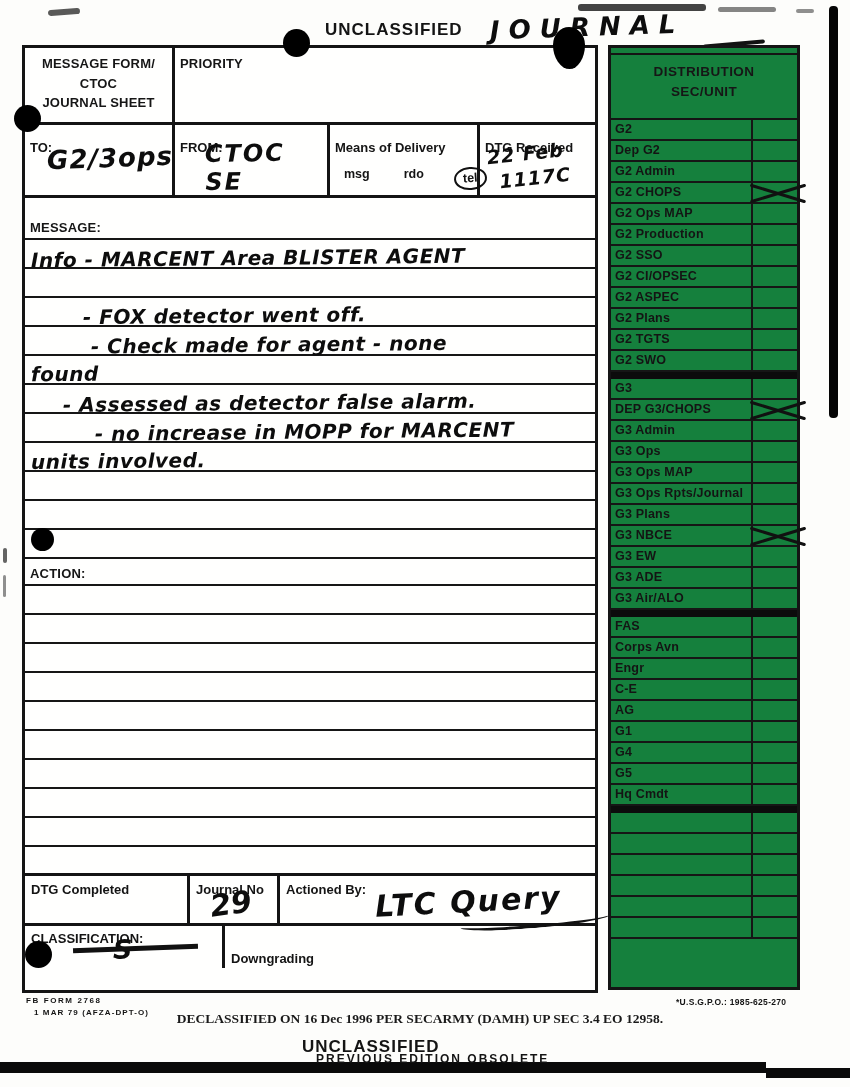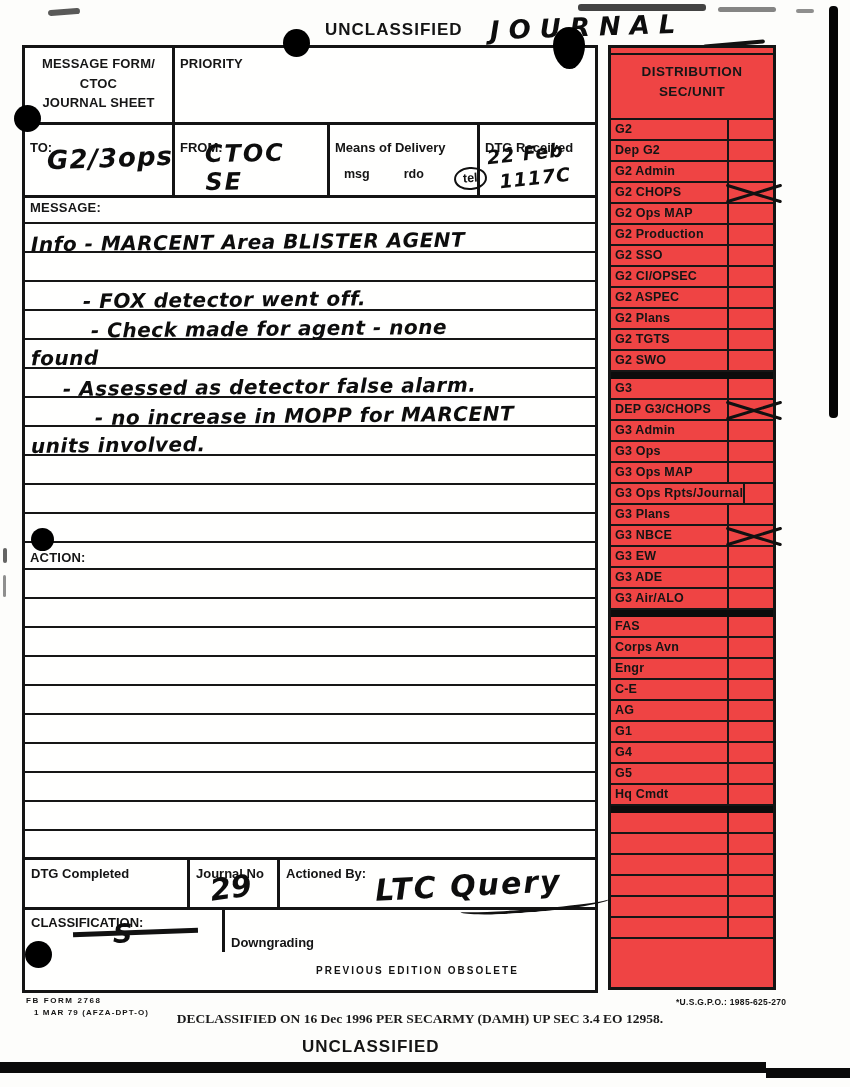--- a/index.html
+++ b/index.html
@@ -46,21 +46,21 @@
   .rlabel { font-weight:bold; font-size:13px; }
   .to-val { position:absolute; left:22px; top:18px; font-size:26px; transform:rotate(-2deg); letter-spacing:1px; }
   .from-val { position:absolute; left:30px; top:14px; font-size:24px; transform:rotate(-1deg); letter-spacing:2px; }
   .del-opts { position:absolute; left:0; bottom:5px; width:100%; display:flex; }
   .del-opt { font-size:12.5px; font-weight:bold; }
   .opt-msg { margin-left:14px; }
   .opt-rdo { margin-left:34px; }
   .opt-tel { margin-left:30px; border:2.5px solid #111; border-radius:50%; padding:2px 7px 3px 7px; transform:rotate(-4deg); }
   .dtg-val { position:absolute; left:8px; top:16px; font-size:19px; line-height:1.3; transform:rotate(-6deg); letter-spacing:1px; white-space:nowrap; }
 
-  .msg-label-row { height:26px; border-bottom:2px solid #161616; padding:0 5px; }
+  .msg-label-row { height:26px; border-bottom:2px solid #161616; padding:20px 5px; }
   .mrow { height:29px; border-bottom:2px solid #161616; display:flex; align-items:flex-end; overflow:visible; }
   .mtext { font-size:20px; white-space:nowrap; transform:rotate(-.6deg); margin-bottom:-3px; letter-spacing:.5px; }
 
   .act-label-row { height:27px; border-bottom:2px solid #161616; padding:5px 5px; }
   .arow { height:29px; border-bottom:2px solid #161616; }
   .arow:last-of-type { border-bottom:3px solid #141414; }
 
   .sec-complete { height:50px; border-bottom:3px solid #141414; }
   .ccell { border-right:3px solid #141414; padding:4px 6px; position:relative; overflow:visible; }
   .ccell:last-child { border-right:none; }
@@ -72,37 +72,37 @@
   .sig-flourish { position:absolute; left:180px; top:38px; width:150px; height:14px; border-bottom:3px solid #111; border-radius:0 0 60% 40%; transform:rotate(-4deg); }
 
   .sec-class { height:42px; }
   .klcell { width:200px; border-right:3px solid #141414; position:relative; padding:3px 6px; }
   .krcell { flex:1; position:relative; }
   .class-s { position:absolute; left:88px; top:8px; font-size:27px; }
   .class-strike { position:absolute; left:48px; top:20px; width:125px; height:5px; background:#111; transform:rotate(-2deg); }
   .downgrading { position:absolute; left:6px; bottom:2px; font-weight:bold; font-size:13px; }
 
   
-  .dist { position:absolute; left:608px; top:45px; width:168px; height:945px; border:3px solid #141414; background:#ef4444; }
+  .dist { position:absolute; left:608px; top:45px; width:192px; height:945px; border:3px solid #141414; background:#15803d; }
   .dist-hdr { height:72px; border-bottom:2px solid #141414; text-align:center; padding-top:14px; position:relative; }
   .dist-hdr-line { position:absolute; left:0; top:5px; width:100%; height:2px; background:#141414; }
   .dist-hdr .lbl { display:block; font-size:13.5px; line-height:1.45; letter-spacing:.4px; }
   .drow { height:21px; display:flex; border-bottom:2px solid #161616; }
   .dlabel { flex:1; font-size:12.5px; font-weight:bold; padding:2px 0 0 4px; letter-spacing:.2px; white-space:nowrap; }
   .dcheck { width:46px; border-left:2px solid #161616; position:relative; overflow:visible; }
   .dbar { height:7px; background:#0c0c0c; }
   .xmark { position:absolute; left:-4px; top:-2px; width:58px; height:26px; z-index:2; }
   .xmark::before, .xmark::after { content:""; position:absolute; left:0; top:11px; width:58px; height:2.5px; background:#111; border-radius:2px; }
   .xmark::before { transform:rotate(17deg); }
   .xmark::after { transform:rotate(-17deg); }
 
   
   .foot-left { position:absolute; left:26px; top:995px; font-size:8px; font-weight:bold; letter-spacing:1.6px; line-height:1.5; }
   .foot-left .l2 { margin-left:8px; letter-spacing:1.1px; }
-  .foot-center { position:absolute; left:316px; top:965px; font-size:10px; font-weight:bold; letter-spacing:2px; }
+  .foot-center { position:absolute; left:316px; top:1052px; font-size:12px; font-weight:bold; letter-spacing:2px; }
   .foot-right { position:absolute; left:676px; top:997px; font-size:8.5px; font-weight:bold; letter-spacing:.3px; }
   .declass { position:absolute; left:170px; top:1011px; width:500px; text-align:center; font-family:"Liberation Serif", serif; font-size:13.5px; font-weight:bold; color:#1a1a1a; }
   .bottom-unclass { position:absolute; left:302px; top:1037px; font-size:17px; font-weight:bold; letter-spacing:1px; }
 </style>
 </head>
 <body>
 
 <div class="page">
 
   <div class="smudge" style="left:48px; top:9px; width:32px; height:6px; opacity:.75; transform:rotate(-4deg);"></div>

